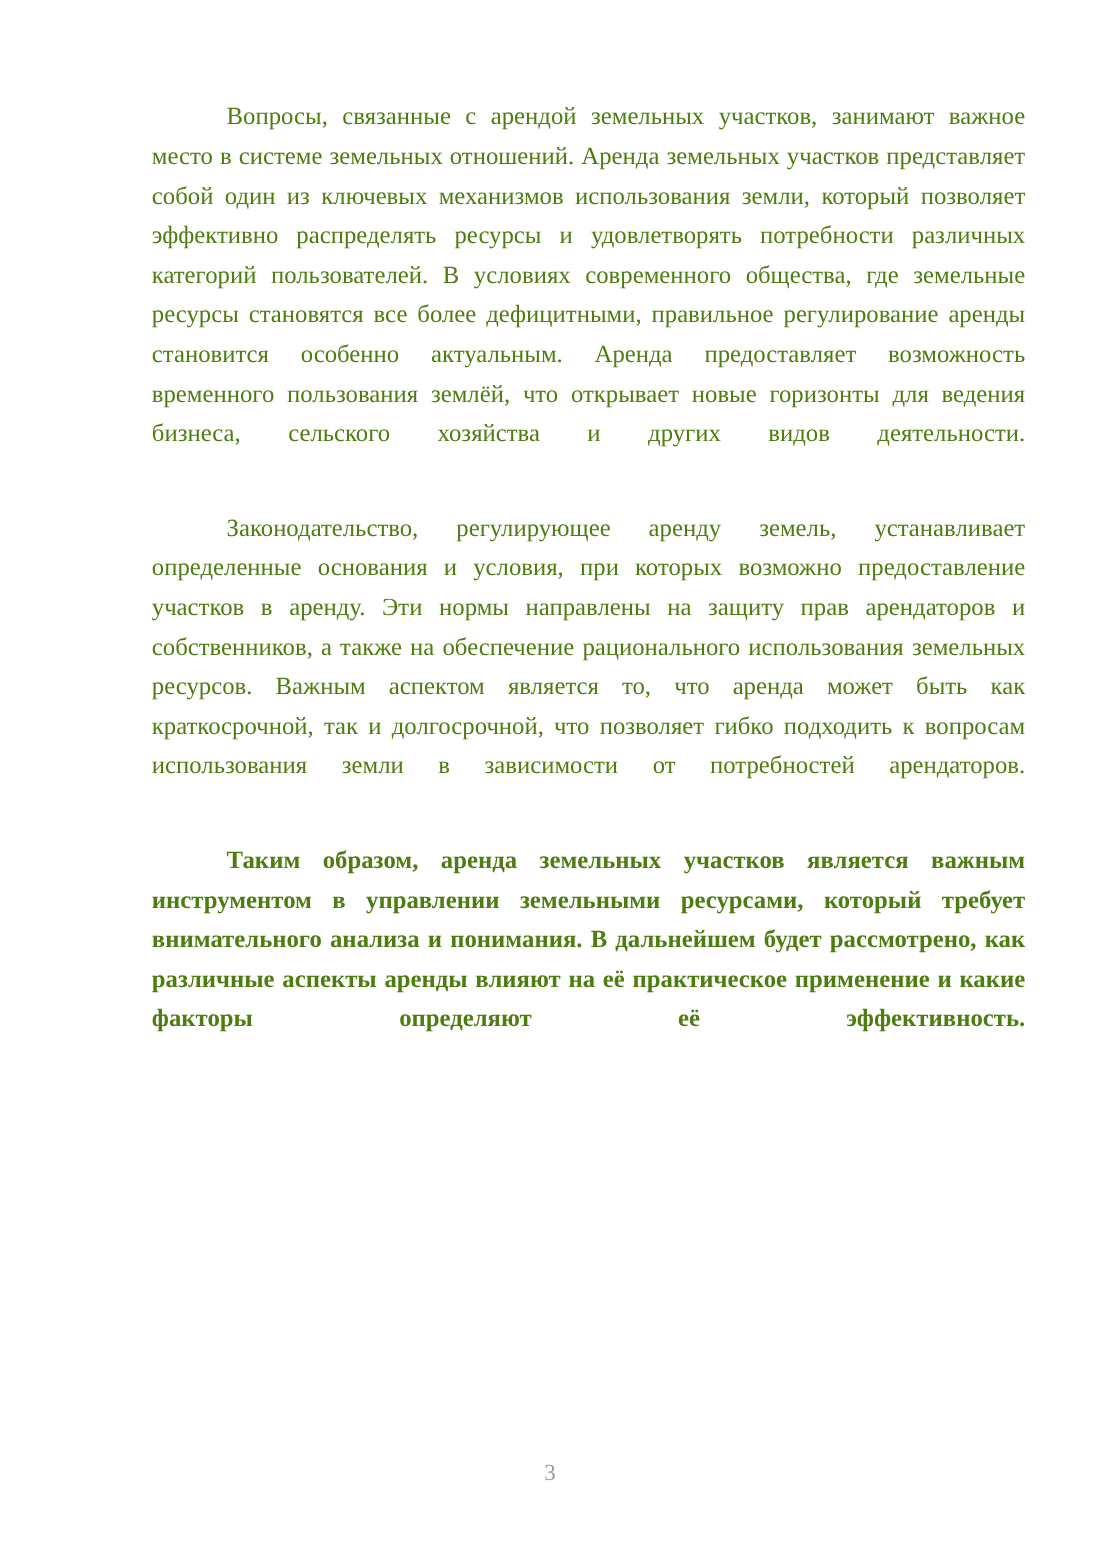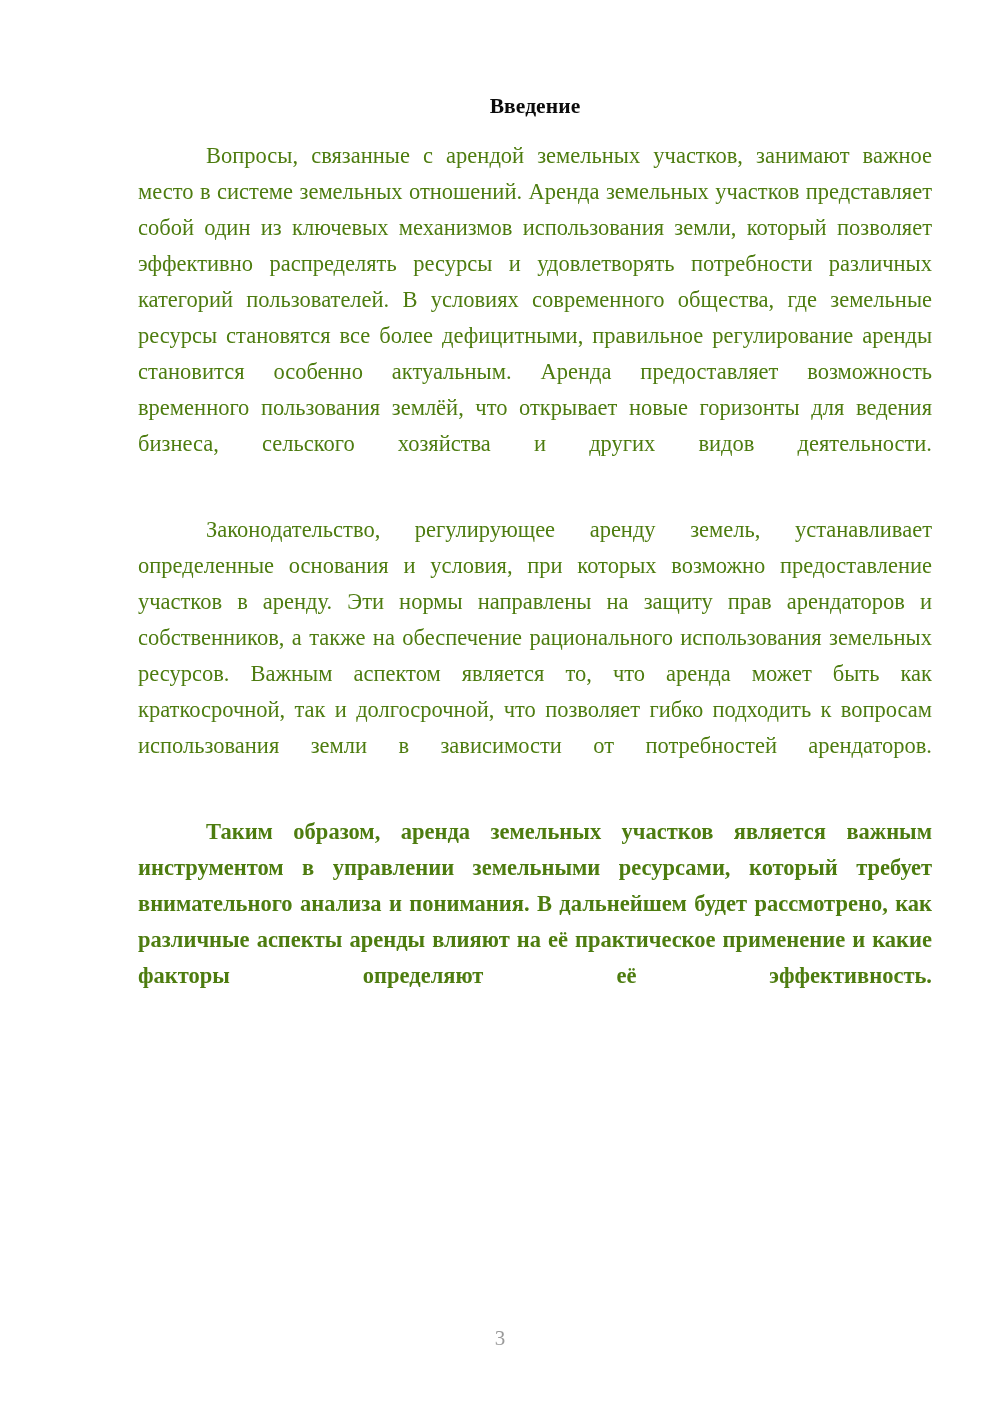--- a/index.html
+++ b/index.html
@@ -74,21 +74,20 @@
     line-height: 26px;
   }
 </style>
 </head>
 <body>
 
 <div class="page">
 
   <div class="content">
 
-    <h1 class="doc-title">Введение</h1>
 
     <p class="para">Вопросы, связанные с арендой земельных участков, занимают важное место в системе земельных отношений. Аренда земельных участков представляет собой один из ключевых механизмов использования земли, который позволяет эффективно распределять ресурсы и удовлетворять потребности различных категорий пользователей. В условиях современного общества, где земельные ресурсы становятся все более дефицитными, правильное регулирование аренды становится особенно актуальным. Аренда предоставляет возможность временного пользования землёй, что открывает новые горизонты для ведения бизнеса, сельского хозяйства и других видов деятельности.</p>
 
     <p class="para">Законодательство, регулирующее аренду земель, устанавливает определенные основания и условия, при которых возможно предоставление участков в аренду. Эти нормы направлены на защиту прав арендаторов и собственников, а также на обеспечение рационального использования земельных ресурсов. Важным аспектом является то, что аренда может быть как краткосрочной, так и долгосрочной, что позволяет гибко подходить к вопросам использования земли в зависимости от потребностей арендаторов.</p>
 
     <p class="para">Таким образом, аренда земельных участков является важным инструментом в управлении земельными ресурсами, который требует внимательного анализа и понимания. В дальнейшем будет рассмотрено, как различные аспекты аренды влияют на её практическое применение и какие факторы определяют её эффективность.</p>
 
   </div>
 
   <div class="page-number">3</div>

